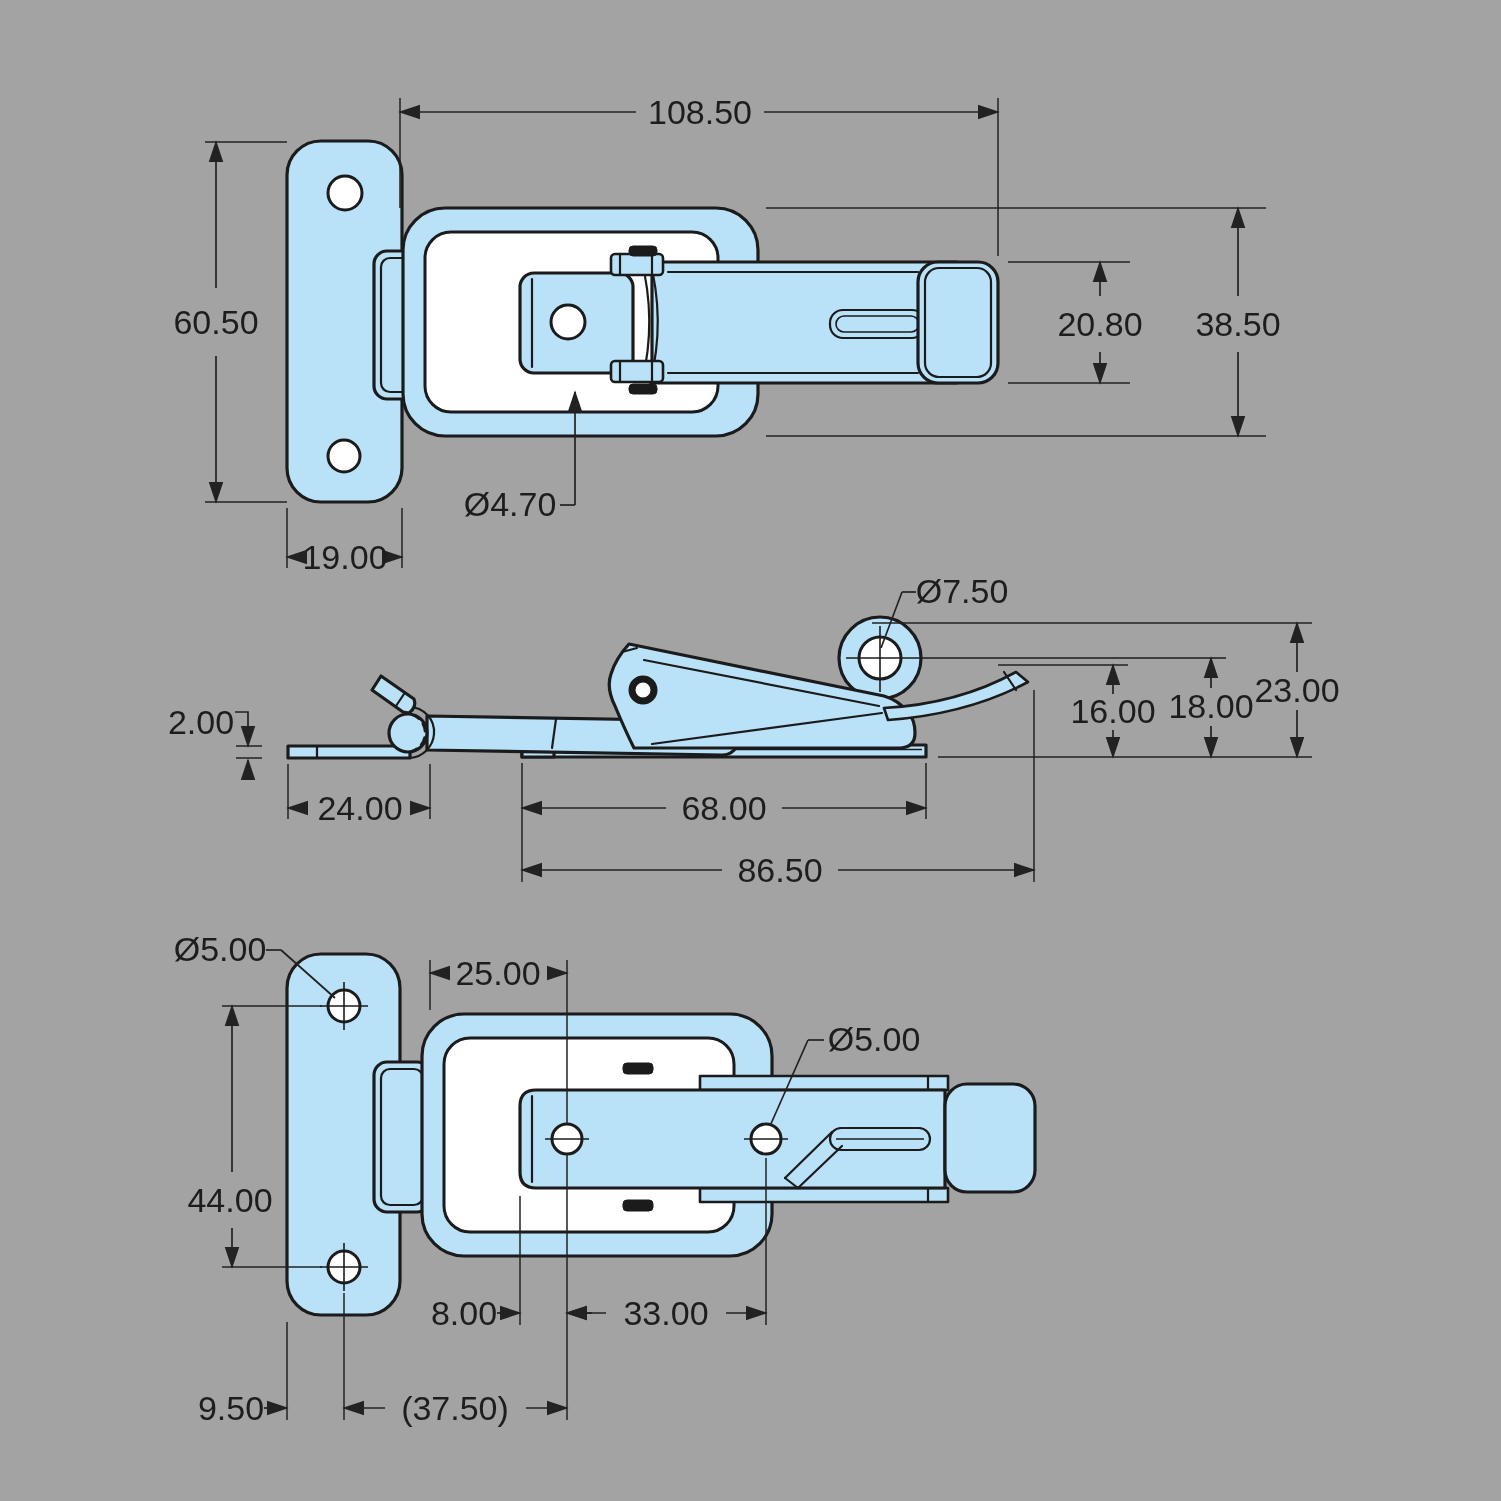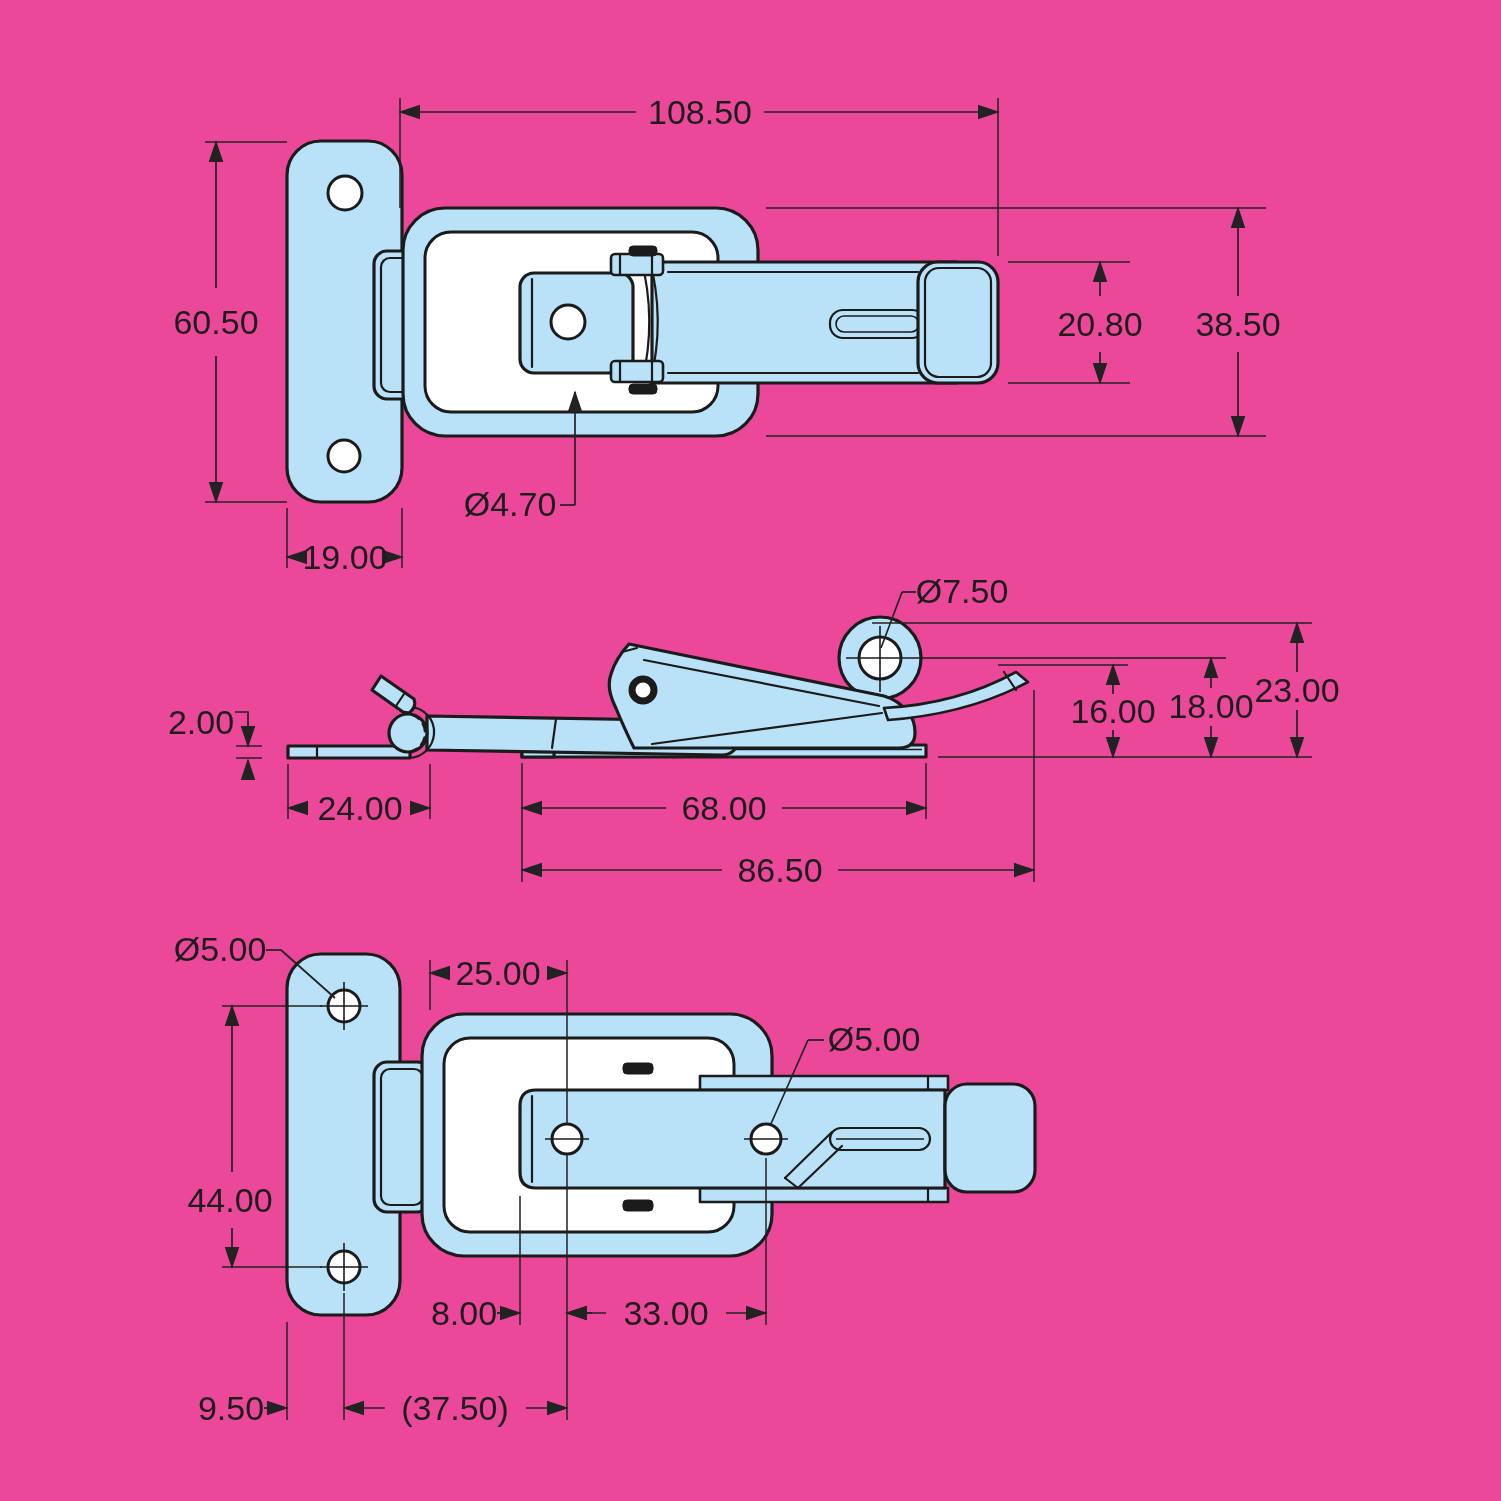--- a/index.html
+++ b/index.html
@@ -1,16 +1,16 @@
 <!DOCTYPE html>
 <html><head>
 <meta charset="utf-8">
 <style>
   html,body{margin:0;padding:0;background:#ffffff;}
-  .stage{width:1501px;height:1501px;background:#ec4899;}
+  .stage{width:1501px;height:1501px;background:#a3a3a3;}
   svg{display:block;}
   .part{fill:#b9e2f8;stroke:#1b1b1b;stroke-width:3.2;stroke-linejoin:round;stroke-linecap:round;}
   .part2{fill:#b9e2f8;stroke:#1b1b1b;stroke-width:2.6;stroke-linejoin:round;stroke-linecap:round;}
   .hole{fill:#ffffff;stroke:#1b1b1b;stroke-width:3;}
   .det{fill:none;stroke:#1b1b1b;stroke-width:2.2;stroke-linecap:round;}
   .detthin{fill:none;stroke:#1b1b1b;stroke-width:1.6;}
   .detf{fill:#1b1b1b;stroke:#1b1b1b;stroke-width:1;}
   .dim{fill:none;stroke:#222222;stroke-width:1.7;}
   .ext{fill:none;stroke:#222222;stroke-width:1.5;}
   .t{font-family:"Liberation Sans","DejaVu Sans",sans-serif;font-size:34px;fill:#1d1d1d;text-anchor:middle;}

